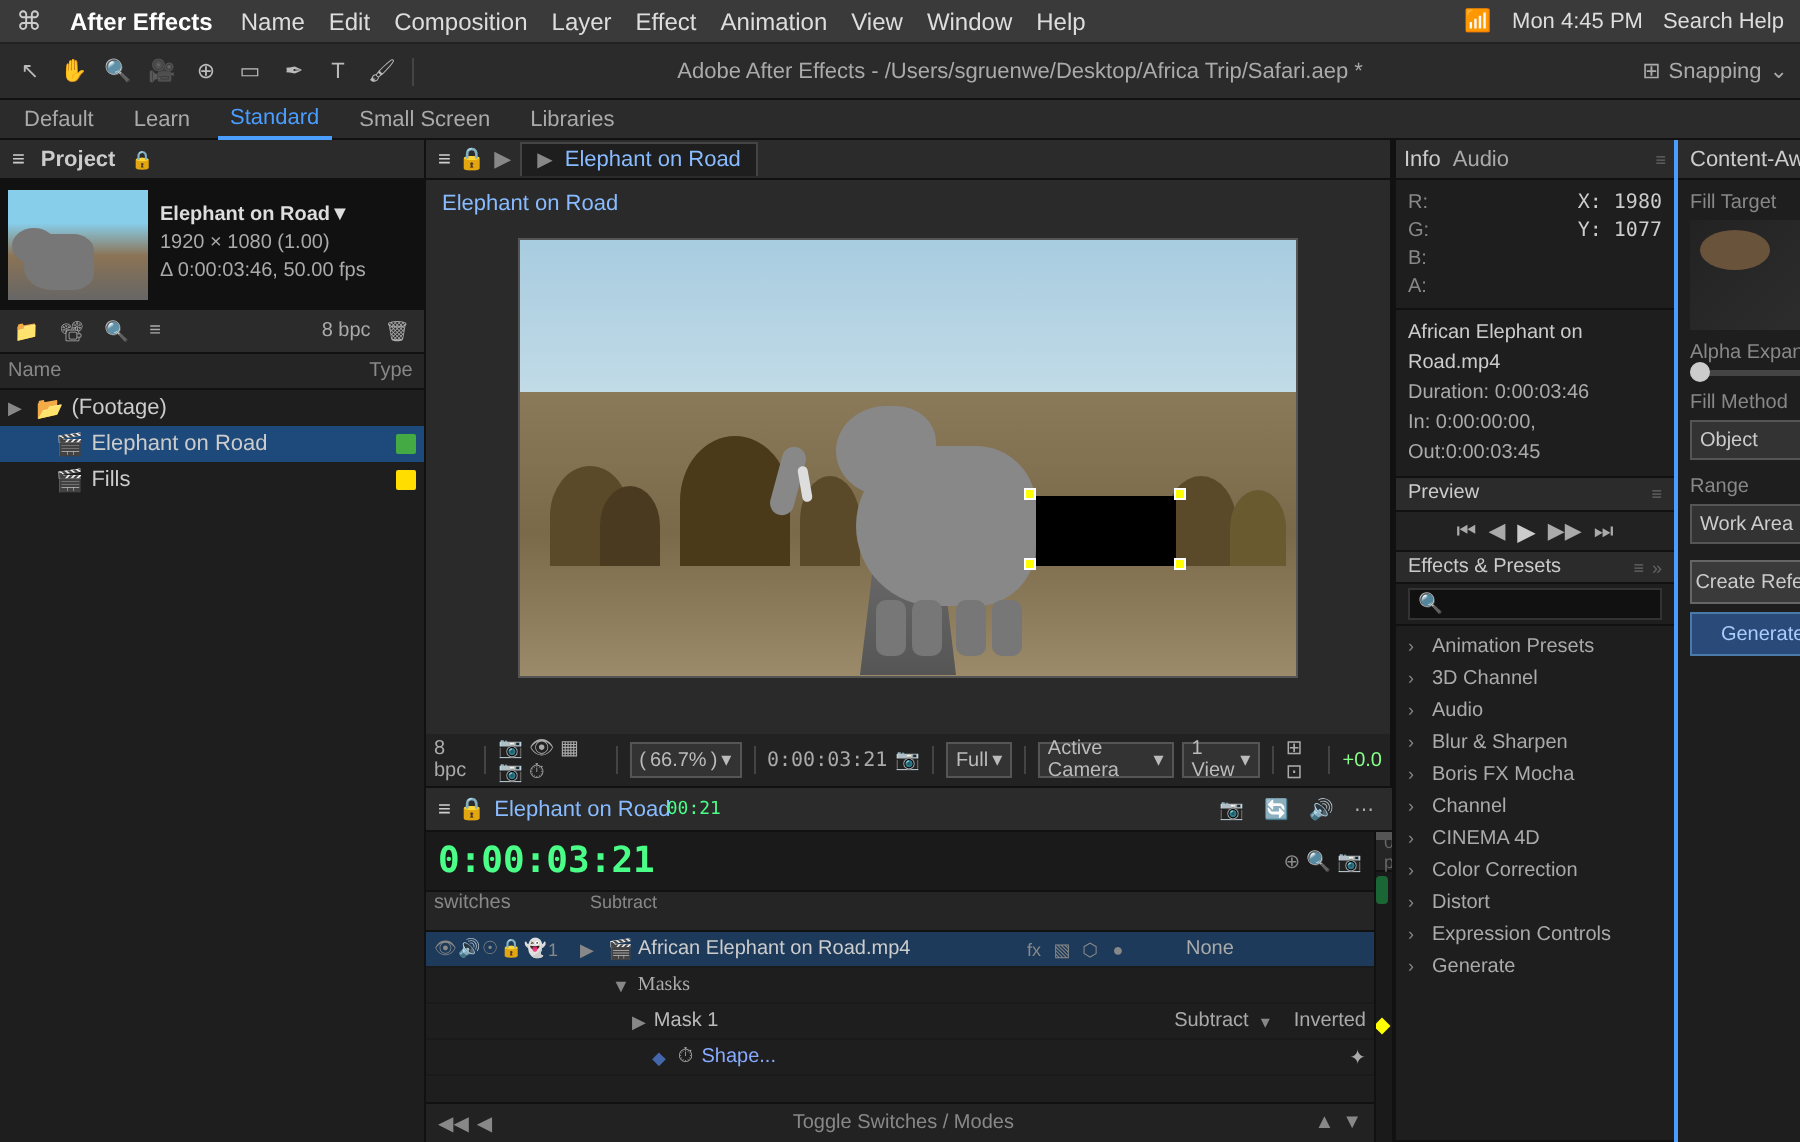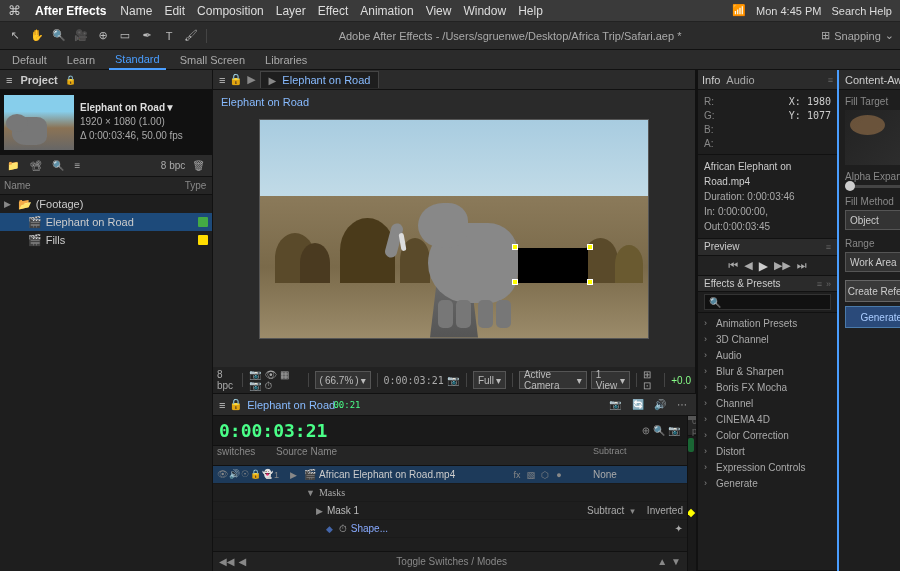--- a/index.html
+++ b/index.html
@@ -856,21 +856,20 @@
             </div>
             <div style="display:flex;gap:3px;margin-left:auto;">
               <span style="font-size:10px;color:#888;">⊕</span>
               <span style="font-size:10px;color:#888;">🔍</span>
               <span style="font-size:10px;color:#888;">📷</span>
             </div>
           </div>
 
           <div class="tl-layer-header">
             <span style="width:55px;">switches</span>
-            <span class="tl-col-source">Source Name</span>
             <span style="width:15px;"></span>
             <span class="tl-col-parent" style="color:#888;font-size:9px;">Subtract</span>
           </div>
 
           <div class="layer-row selected">
             <div class="layer-icons">
               <span class="li eye">👁</span>
               <span class="li">🔊</span>
               <span class="li">☉</span>
               <span class="li">🔒</span>

